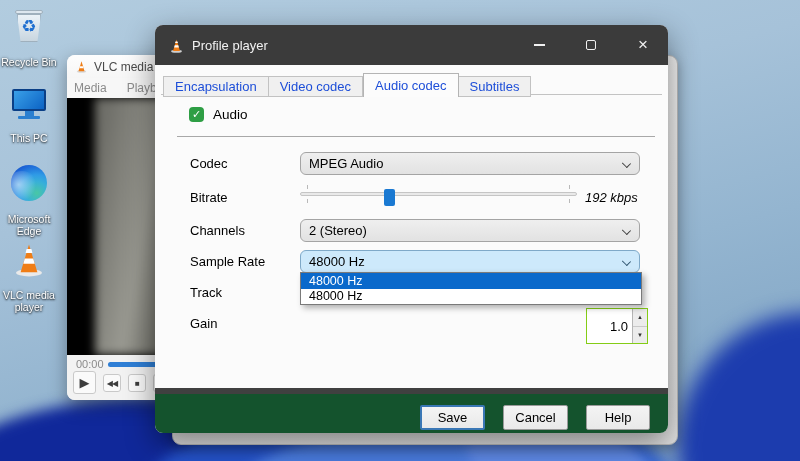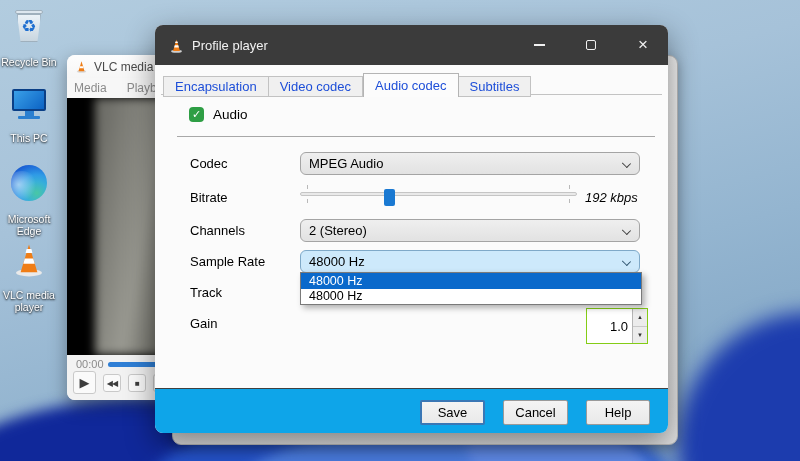--- a/index.html
+++ b/index.html
@@ -127,22 +127,22 @@
   .spinbox { position:absolute; left:431px; top:283px; width:62px; height:36px; background:#fff;
     border:1px solid #84cc16; display:flex; }
   .spin-value { flex:1; display:flex; align-items:center; justify-content:flex-end;
     padding-right:4px; font-size:13px; color:#000; }
   .spin-btns { width:15px; border-left:1px solid #b5b5b5; display:flex; flex-direction:column; }
   .spin-btn { flex:1; display:flex; align-items:center; justify-content:center; font-size:6px;
     color:#333; background:#ececec; cursor:pointer; }
   .spin-btn:first-child { border-bottom:1px solid #c9c9c9; }
 
   
-  .btn-strip { position:absolute; left:0; top:363px; width:100%; height:45px; background:#0ea5e9;
-    border-top:1px solid #404040; border-radius:0 0 8px 8px; }
+  .btn-strip { position:absolute; left:0; top:363px; width:100%; height:45px; background:#14532d;
+    border-top:6px solid #404040; border-radius:0 0 8px 8px; }
   .dlg-btn { position:absolute; top:11px; height:25px; background:linear-gradient(#f4f4f4,#e9e9e9);
     border:1px solid #9a9a9a; border-radius:2px; font-size:13px; color:#000;
     display:flex; align-items:center; justify-content:center; cursor:pointer; }
   .btn-save { left:265px; width:65px; border:2px solid #3a77b5; }
   .btn-cancel { left:348px; width:65px; }
   .btn-help { left:431px; width:64px; }
 </style>
 </head>
 <body>
 

